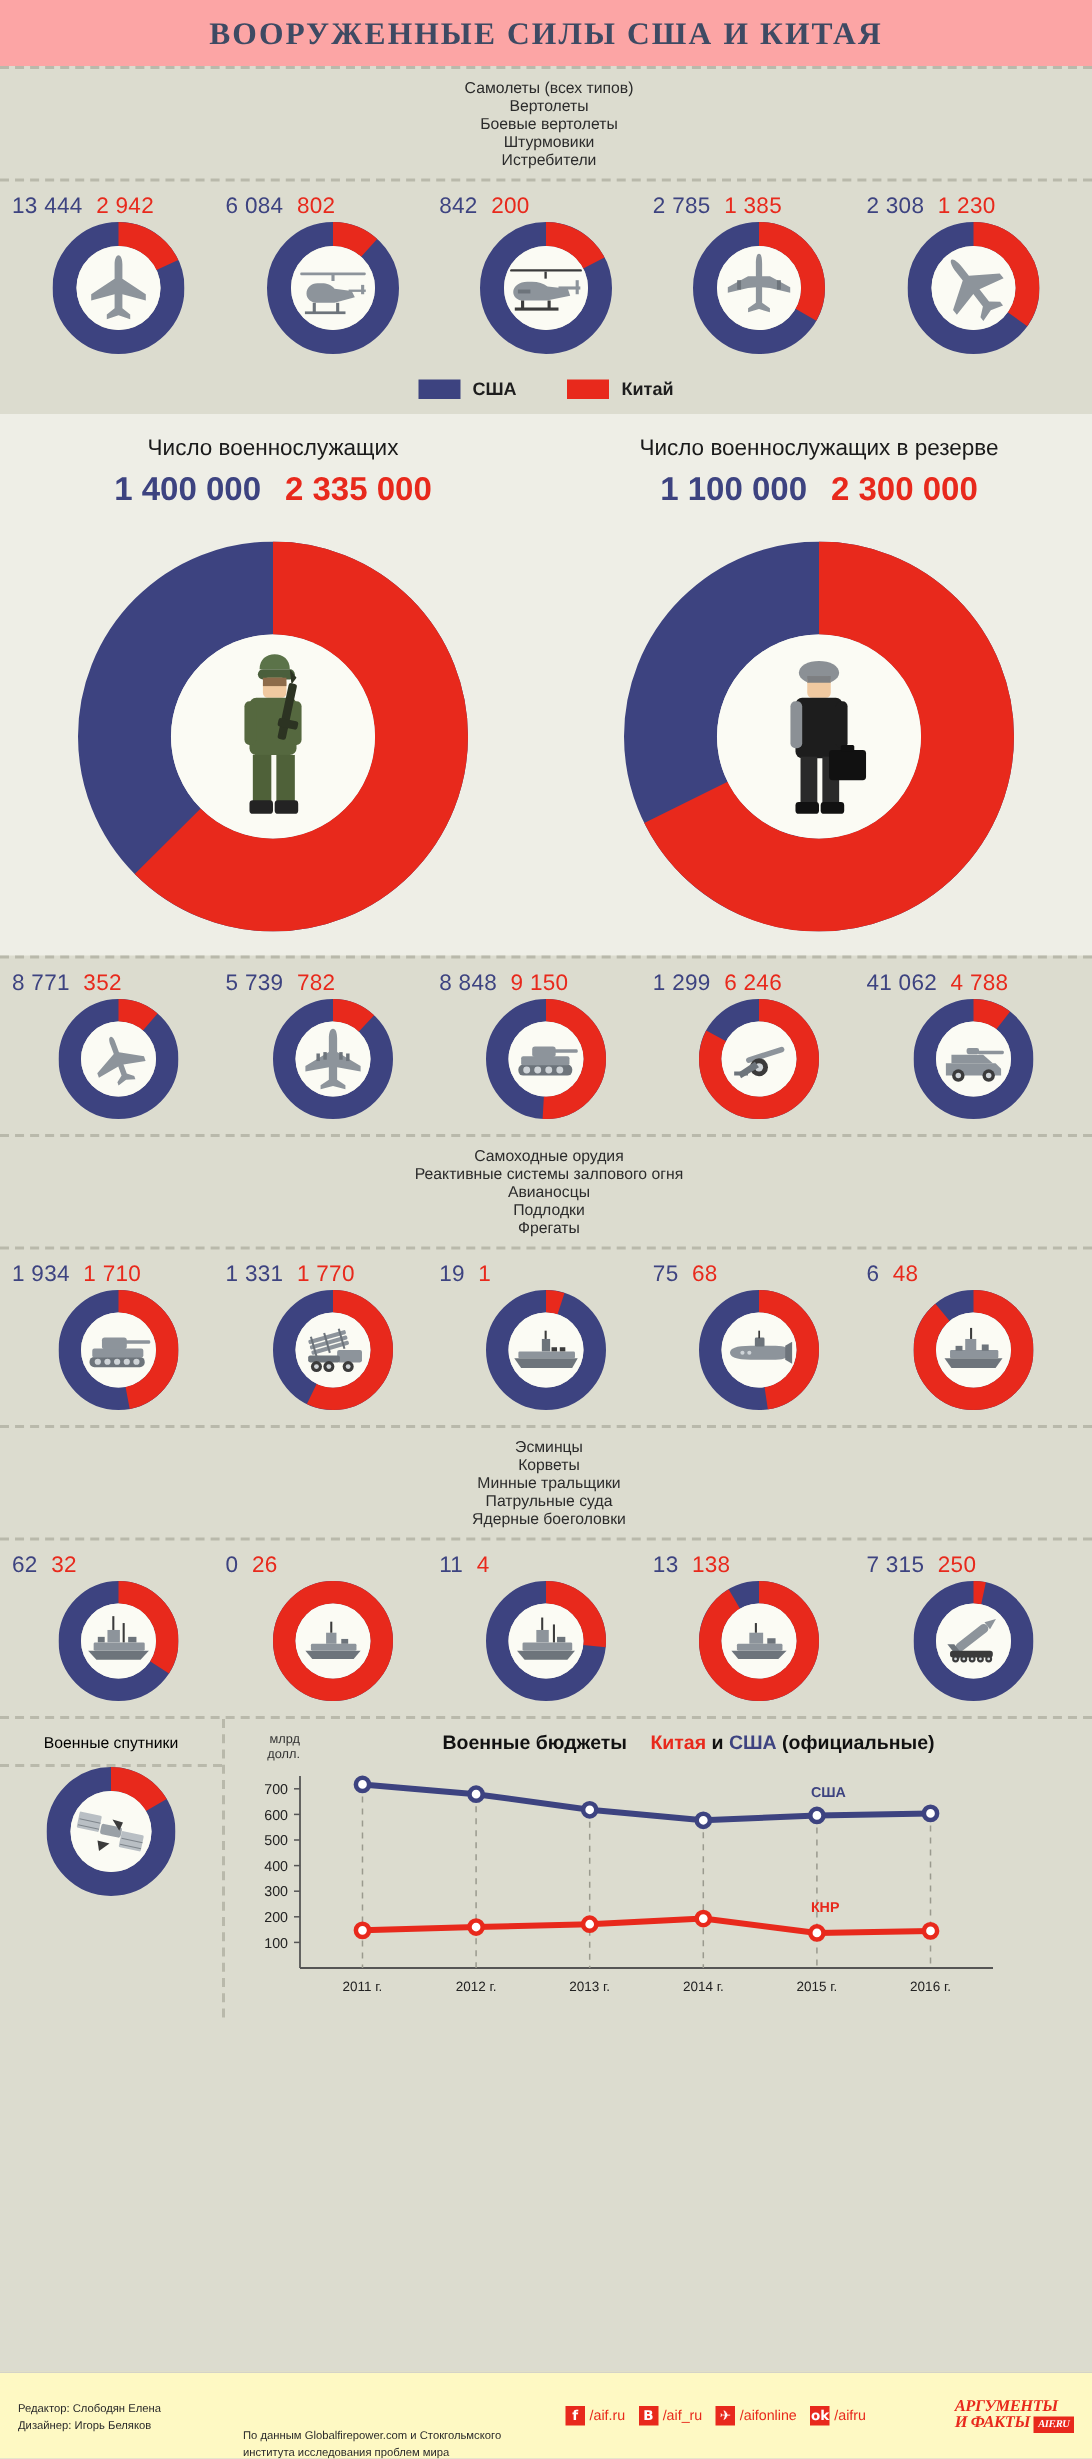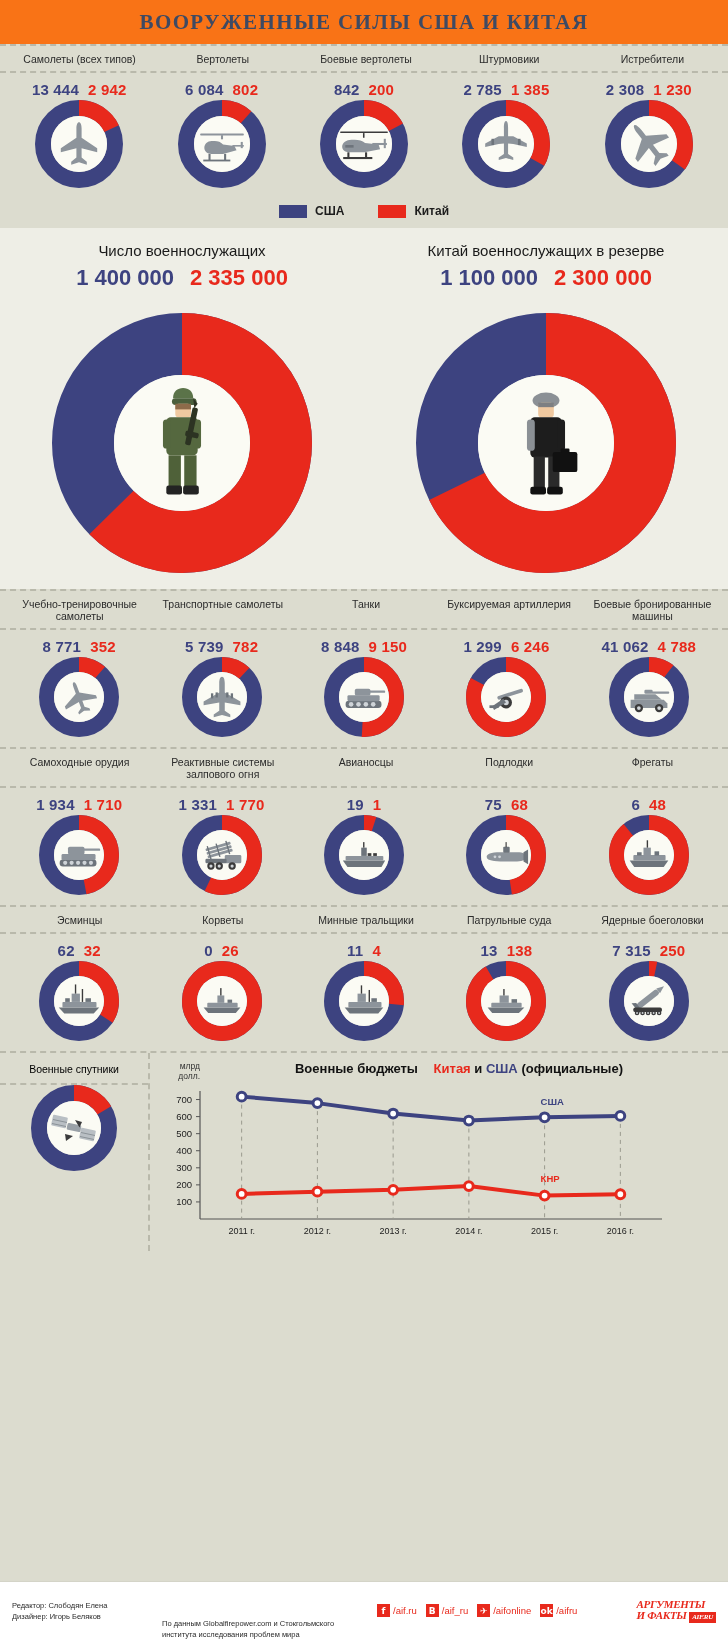--- a/index.html
+++ b/index.html
@@ -6,36 +6,36 @@
   body {
     width: 728px; height: 1639px;
     background: #dcdccf;
     font-family: "Liberation Sans", sans-serif;
     overflow: hidden;
     position: relative;
   }
   .page { width: 728px; height: 1639px; position: relative; background: #dcdccf; }
 
   
-  .title-bar { height: 44px; display:flex; align-items:center; justify-content:center; background:#f97316; }
+  .title-bar { height: 44px; display:flex; align-items:center; justify-content:center; background:#fca5a5; }
   .title-bar h1 {
     font-family: "Liberation Serif", serif;
     font-size: 21px; letter-spacing: 1.4px; color:#3e4a63; font-weight:700;
   }
 
   
   .band { position: relative; }
   .band-top { border-top: 2px dashed #b9b9ab; }
   .band-bot { border-bottom: 2px dashed #b9b9ab; }
 
-  .labels-row { display:flex; padding: 7px 4px 6px 8px; }
+  .labels-row { display:flex; padding: 7px 4px 6px 8px; flex-direction: column; }
   .labels-row .cell { flex:1; text-align:center; font-size:10.5px; color:#2b2b2b; line-height:12px; }
 
   .vals-row { display:flex; padding: 8px 8px 2px 8px; }
-  .vals-row .cell { flex:1; text-align:center; font-size:15px; font-weight:700; letter-spacing:.2px; }
+  .vals-row .cell { flex:1; font-size:15px; font-weight:400; letter-spacing:.2px; }
   .v-us { color:#3d4380; }
   .v-cn { color:#e8291c; margin-left:9px; }
 
   .donuts-row { display:flex; padding: 0 8px 10px 8px; }
   .donuts-row .cell { flex:1; display:flex; justify-content:center; }
 
   .donut { position: relative; }
   .donut .hole {
     position:absolute; border-radius:50%; background:#fbfbf4;
     left:50%; top:50%; transform:translate(-50%,-50%);
@@ -67,21 +67,21 @@
 
   .chart-col { flex:1; padding: 6px 10px 4px 6px; position:relative; }
   .chart-head { display:flex; align-items:flex-start; }
   .y-unit { font-size:8.5px; line-height:10px; color:#333; width:44px; text-align:right; padding-top:2px;}
   .chart-title { flex:1; text-align:center; font-size:13px; font-weight:700; color:#111; padding-top:2px;}
   .chart-title .t-cn { color:#e8291c;padding-left:12px; }
   .chart-title .t-us { color:#3d4380; }
   .plot { position:relative; margin-top:2px; }
 
   
-  .footer { position:absolute; left:0; bottom:0; width:728px; height:58px; background:#ffffff; border-top:1px solid #d4d4c8; display:flex; align-items:center; padding:0 12px;}
+  .footer { position:absolute; left:0; bottom:0; width:728px; height:58px; background:#fef9c3; border-top:1px solid #d4d4c8; display:flex; align-items:center; padding:0 12px;}
   .credits { font-size:7.5px; line-height:11px; color:#2a2a2a; width:150px;}
   .source { font-size:7.5px; line-height:11px; color:#2a2a2a; width:215px;margin-top:36px; }
   .socials { display:flex; align-items:center; gap:9px; flex:1; }
   .soc { display:flex; align-items:center; gap:3px; }
   .soc .box { width:13px; height:13px; background:#e8291c; color:#fff; font-size:9px; font-weight:700; display:flex; align-items:center; justify-content:center; font-family:"DejaVu Sans", sans-serif;}
   .soc .handle { font-size:9.5px; color:#e8291c; }
   .brand { }
   .brand .b1 { font-family:"Liberation Serif", serif; font-style:italic; font-weight:700; font-size:11px; color:#e8291c; letter-spacing:-.3px; line-height:11px;}
   .brand .b2 { font-size:7px; color:#fff; background:#e8291c; display:inline-block; padding:0 3px; font-weight:700;}
 </style>
@@ -253,21 +253,21 @@
                     <rect x="53" y="40" width="12" height="5" rx="1.5" transform="rotate(12 59 42)"></rect>
                     <path d="M60 10l4 5-3 4z"></path>
                   </g>
                 </g>
               </svg>
             </div>
     </div>
         </div>
     </div>
     <div class="half">
-      <div class="p-title">Китай военнослужащих в резерве</div>
+      <div class="p-title">Число военнослужащих в резерве</div>
       <div class="p-vals">
         <span class="v-us">1 100 000</span><span class="v-cn">2 300 000</span>
       </div>
       <div class="donut-wrap" id="pdonut1">
           <div class="donut" style="width:260px;height:260px">
 
   <svg width="260" height="260" viewBox="0 0 260 260">
     <circle cx="130" cy="130" r="99" fill="none" stroke="#3d4380" stroke-width="62"></circle>
     <circle cx="130" cy="130" r="99" fill="none" stroke="#e8291c" stroke-width="62" stroke-dasharray="420.78861601317413 201.24672939760495" stroke-dashoffset="0" transform="rotate(-90 130 130)"></circle>
   </svg>
@@ -288,27 +288,20 @@
                   <rect x="63" y="55" width="8" height="4" rx="1" fill="#111"></rect>
                 </g>
               </svg>
             </div>
     </div>
         </div>
     </div>
   </div>
 
   <div class="band band-top" id="row1">
-    <div class="labels-row band-bot">
-        <div class="cell">Учебно-тренировочные самолеты</div>
-        <div class="cell">Транспортные самолеты</div>
-        <div class="cell">Танки</div>
-        <div class="cell">Буксируемая артиллерия</div>
-        <div class="cell">Боевые бронированные машины</div>
-      </div>
     <div class="vals-row">
         <div class="cell"><span class="v-us">8 771</span><span class="v-cn">352</span></div>
         <div class="cell"><span class="v-us">5 739</span><span class="v-cn">782</span></div>
         <div class="cell"><span class="v-us">8 848</span><span class="v-cn">9 150</span></div>
         <div class="cell"><span class="v-us">1 299</span><span class="v-cn">6 246</span></div>
         <div class="cell"><span class="v-us">41 062</span><span class="v-cn">4 788</span></div>
       </div>
     <div class="donuts-row">
         <div class="cell">
           <div class="donut" style="width:80px;height:80px">

